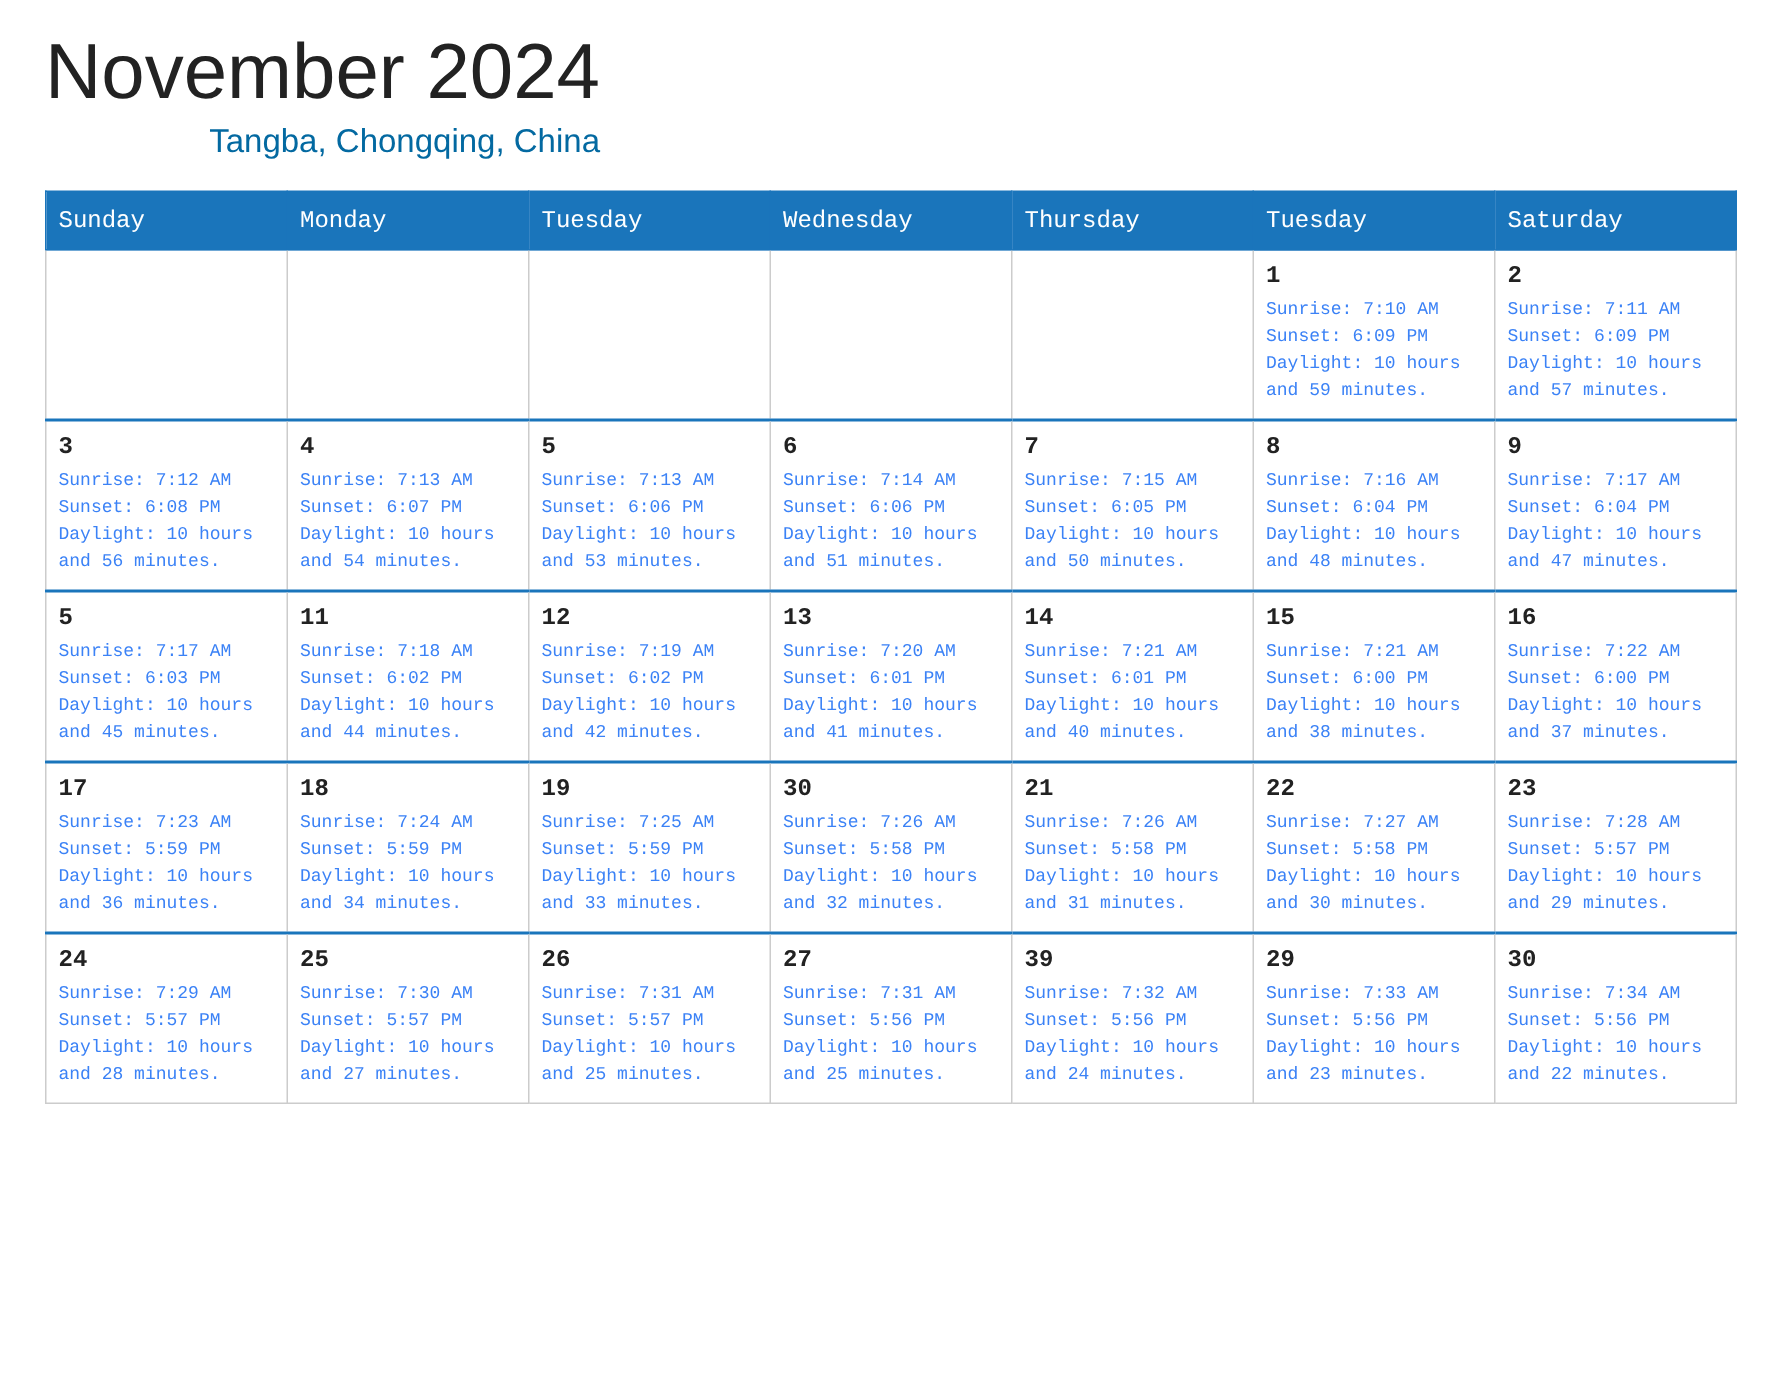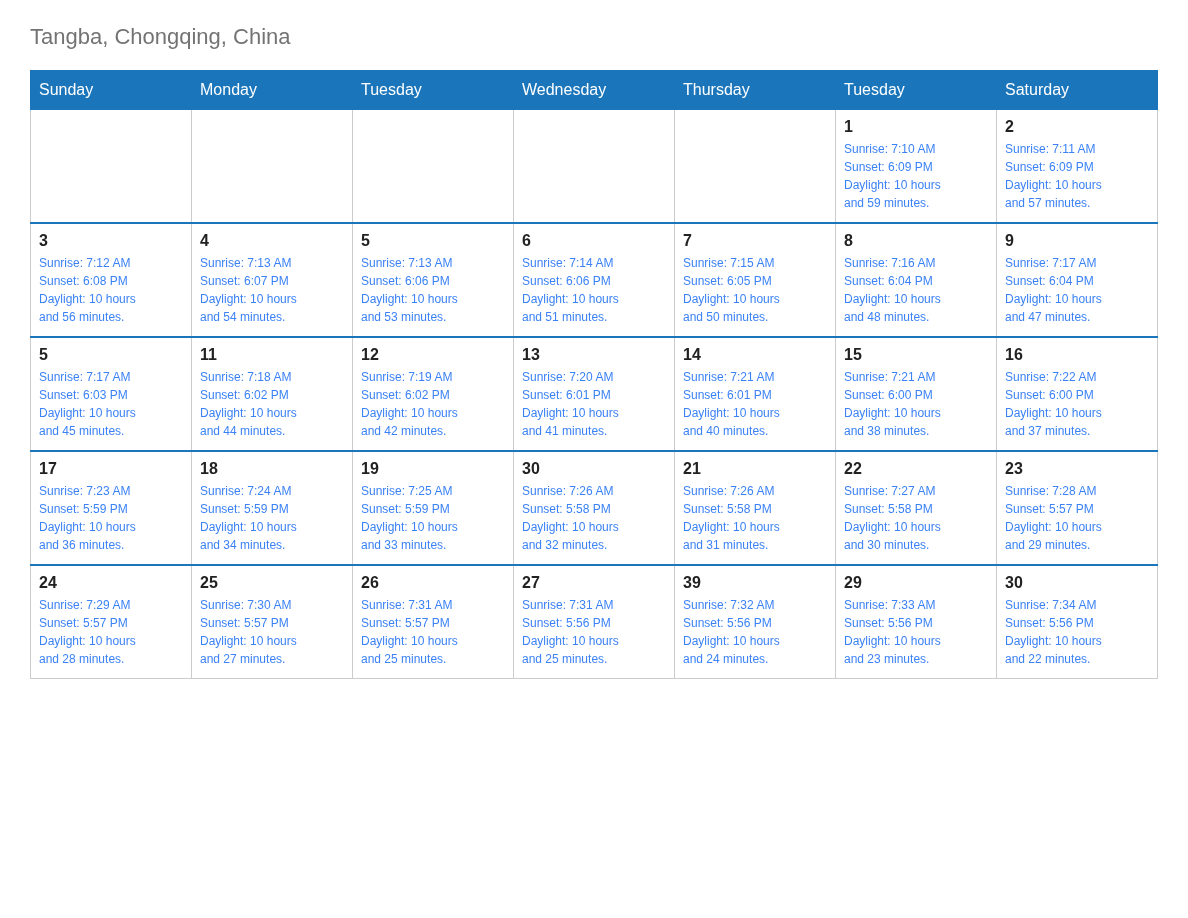--- a/index.html
+++ b/index.html
@@ -47,27 +47,28 @@
       text-align: right;
     }
     .month-title {
       font-size: 52px;
       font-weight: 400;
       color: #222;
       line-height: 1.1;
     }
     .location-title {
       font-size: 22px;
-      color: #737373;
+      color: #0369a1;
       margin-top: 4px;
     }
     .calendar {
       width: 100%;
       border-collapse: collapse;
       border: 1px solid #aaa;
+      font-family: Liberation Mono, monospace;
     }
     .calendar th {
       background-color: #1a75bb;
       color: #fff;
       padding: 10px 8px;
       font-size: 16px;
       font-weight: normal;
       text-align: left;
       border: 1px solid #1a75bb;
     }
@@ -95,20 +96,21 @@
     }
     .row-separator td {
       border-top: 2px solid #1a75bb;
     }
   </style>
 </head>
 <body>
 
 <div class="header">
   <div class="title-area">
+    <div class="month-title">November 2024</div>
     <div class="location-title">Tangba, Chongqing, China</div>
   </div>
 </div>
 
 <table class="calendar">
   <thead>
     <tr>
     <th>Sunday</th>
         <th>Monday</th>
         <th>Tuesday</th>

